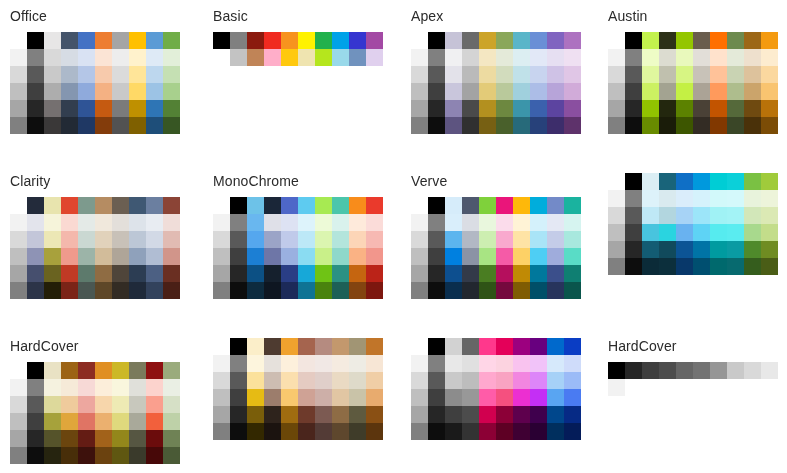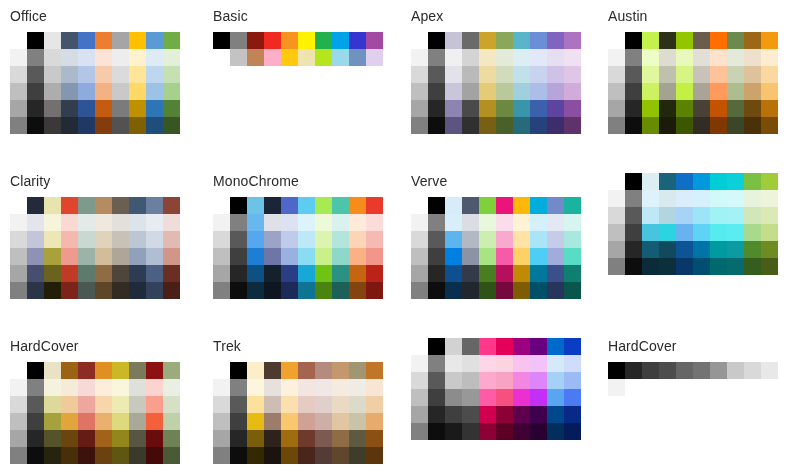--- a/index.html
+++ b/index.html
@@ -585,21 +585,20 @@
         <div class="swatch-cell" title="#482e09" style="background: rgb(72, 46, 9);"></div>
         <div class="swatch-cell" title="#3d110c" style="background: rgb(61, 17, 12);"></div>
         <div class="swatch-cell" title="#6b420f" style="background: rgb(107, 66, 15);"></div>
         <div class="swatch-cell" title="#5f5711" style="background: rgb(95, 87, 17);"></div>
         <div class="swatch-cell" title="#3a3a2b" style="background: rgb(58, 58, 43);"></div>
         <div class="swatch-cell" title="#470808" style="background: rgb(71, 8, 8);"></div>
         <div class="swatch-cell" title="#4a5a36" style="background: rgb(74, 90, 54);"></div>
       </div>
     </div>
     <div class="palette-card" style="left: 213px; top: 338px;">
-      <div class="palette-title">Trek</div>
       <div class="swatch-grid">
         <div class="swatch-cell empty"></div>
         <div class="swatch-cell" title="#000000" style="background: rgb(0, 0, 0);"></div>
         <div class="swatch-cell" title="#fbeec9" style="background: rgb(251, 238, 201);"></div>
         <div class="swatch-cell" title="#4e3b30" style="background: rgb(78, 59, 48);"></div>
         <div class="swatch-cell" title="#f0a22e" style="background: rgb(240, 162, 46);"></div>
         <div class="swatch-cell" title="#a5644e" style="background: rgb(165, 100, 78);"></div>
         <div class="swatch-cell" title="#b58b80" style="background: rgb(181, 139, 128);"></div>
         <div class="swatch-cell" title="#c3986d" style="background: rgb(195, 152, 109);"></div>
         <div class="swatch-cell" title="#a19574" style="background: rgb(161, 149, 116);"></div>

